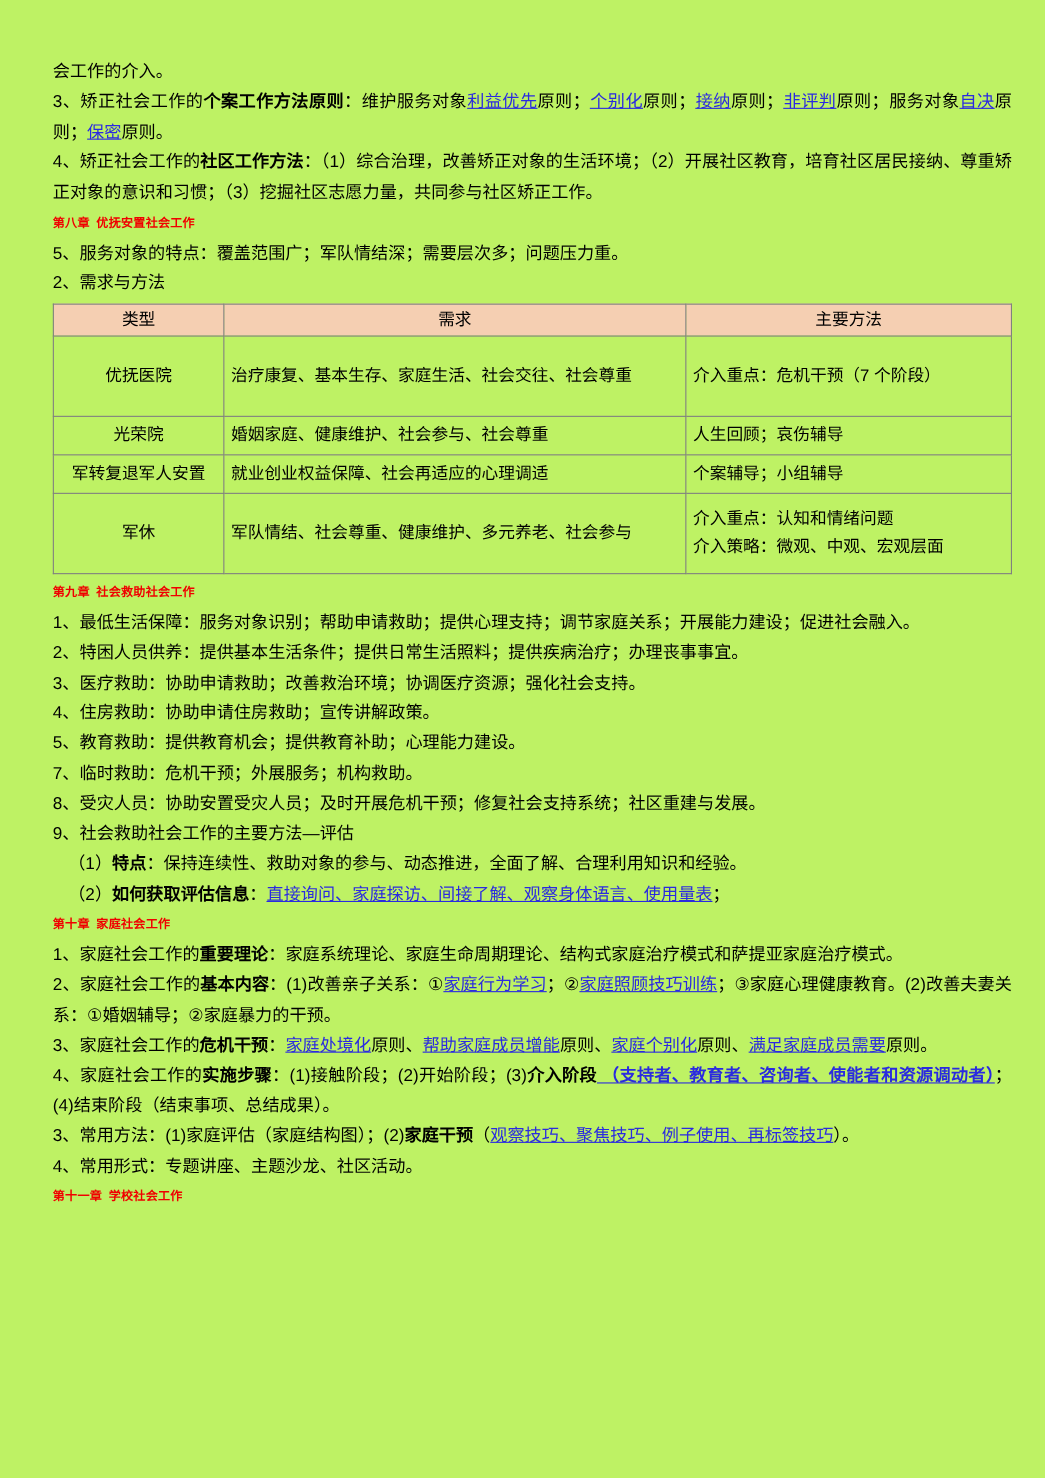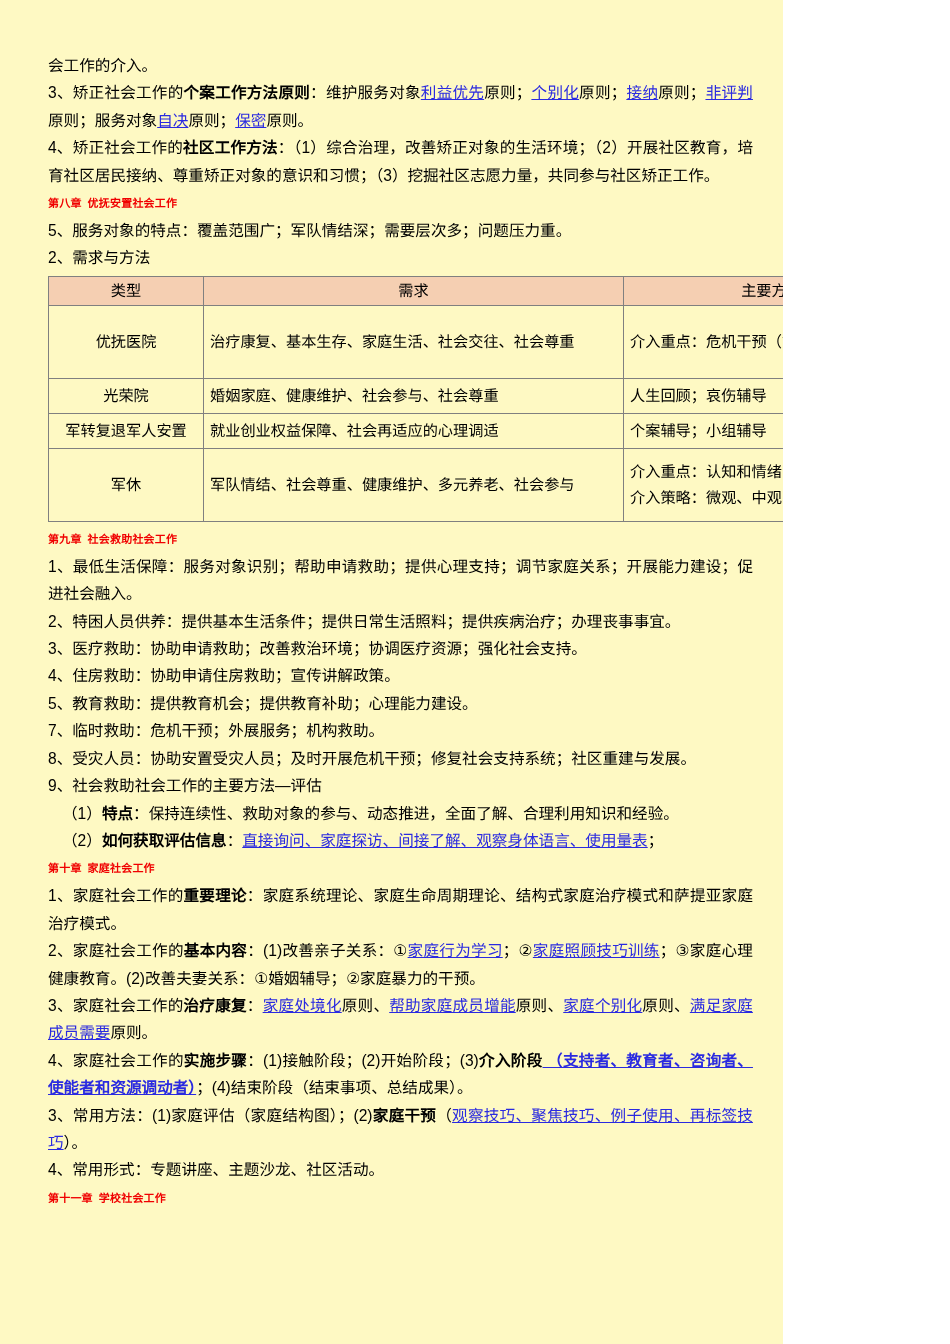--- a/index.html
+++ b/index.html
@@ -6,23 +6,23 @@
   html, body {
     margin: 0;
     padding: 0;
     background: #ffffff;
   }
   body {
     font-family: "Liberation Sans", "DejaVu Sans", sans-serif;
   }
   .page {
     position: relative;
-    width: 783px;
+    width: 950px;
     height: 1344px;
-    background: #fef9c3;
+    background: #bef264;
     box-sizing: border-box;
     padding: 52px 30px 0 48px;
     overflow: hidden;
   }
   .doc {
     font-size: 15.6px;
     line-height: 27.4px;
     color: #000000;
     text-align: justify;
     text-justify: inter-ideograph;
@@ -169,21 +169,21 @@
 
     <p class="para"><span class="indent1"></span><span>（2）</span><b>如何获取评估信息</b><span>：</span><span class="lnk">直接询问、家庭探访、间接了解、观察身体语言、使用量表</span><span>；</span></p>
 
 
     <p class="chapter"><span>第十章</span><span class="chap-sp"></span><span>家庭社会工作</span></p>
 
     <p class="para"><span>1、</span><span>家庭社会工作的</span><b>重要理论</b><span>：家庭系统理论、家庭生命周期理论、结构式家庭治疗模式和萨提亚家庭治疗模式。</span></p>
 
     <p class="para"><span>2、</span><span>家庭社会工作的</span><b>基本内容</b><span>：(1)改善亲子关系：①</span><span class="lnk">家庭行为学习</span><span>；②</span><span class="lnk">家庭照顾技巧训练</span><span>；③家庭心理健康教育。(2)改善夫妻关系：①婚姻辅导；②家庭暴力的干预。</span></p>
 
-    <p class="para"><span>3、</span><span>家庭社会工作的</span><b>治疗康复</b><span>：</span><span class="lnk">家庭处境化</span><span>原则、</span><span class="lnk">帮助家庭成员增能</span><span>原则、</span><span class="lnk">家庭个别化</span><span>原则、</span><span class="lnk">满足家庭成员需要</span><span>原则。</span></p>
+    <p class="para"><span>3、</span><span>家庭社会工作的</span><b>危机干预</b><span>：</span><span class="lnk">家庭处境化</span><span>原则、</span><span class="lnk">帮助家庭成员增能</span><span>原则、</span><span class="lnk">家庭个别化</span><span>原则、</span><span class="lnk">满足家庭成员需要</span><span>原则。</span></p>
 
     <p class="para"><span>4、</span><span>家庭社会工作的</span><b>实施步骤</b><span>：(1)接触阶段；(2)开始阶段；(3)</span><b>介入阶段</b><span class="lnk-b"> （支持者、教育者、咨询者、使能者和资源调动者）</span><span>；(4)结束阶段（结束事项、总结成果）。</span></p>
 
     <p class="para"><span>3、</span><span>常用方法：(1)家庭评估（家庭结构图）；(2)</span><b>家庭干预</b><span>（</span><span class="lnk">观察技巧、聚焦技巧、例子使用、再标签技巧</span><span>）。</span></p>
 
     <p class="para">4、常用形式：专题讲座、主题沙龙、社区活动。</p>
 
     <p class="chapter"><span>第十一章</span><span class="chap-sp"></span><span>学校社会工作</span></p>
 
   </div>

